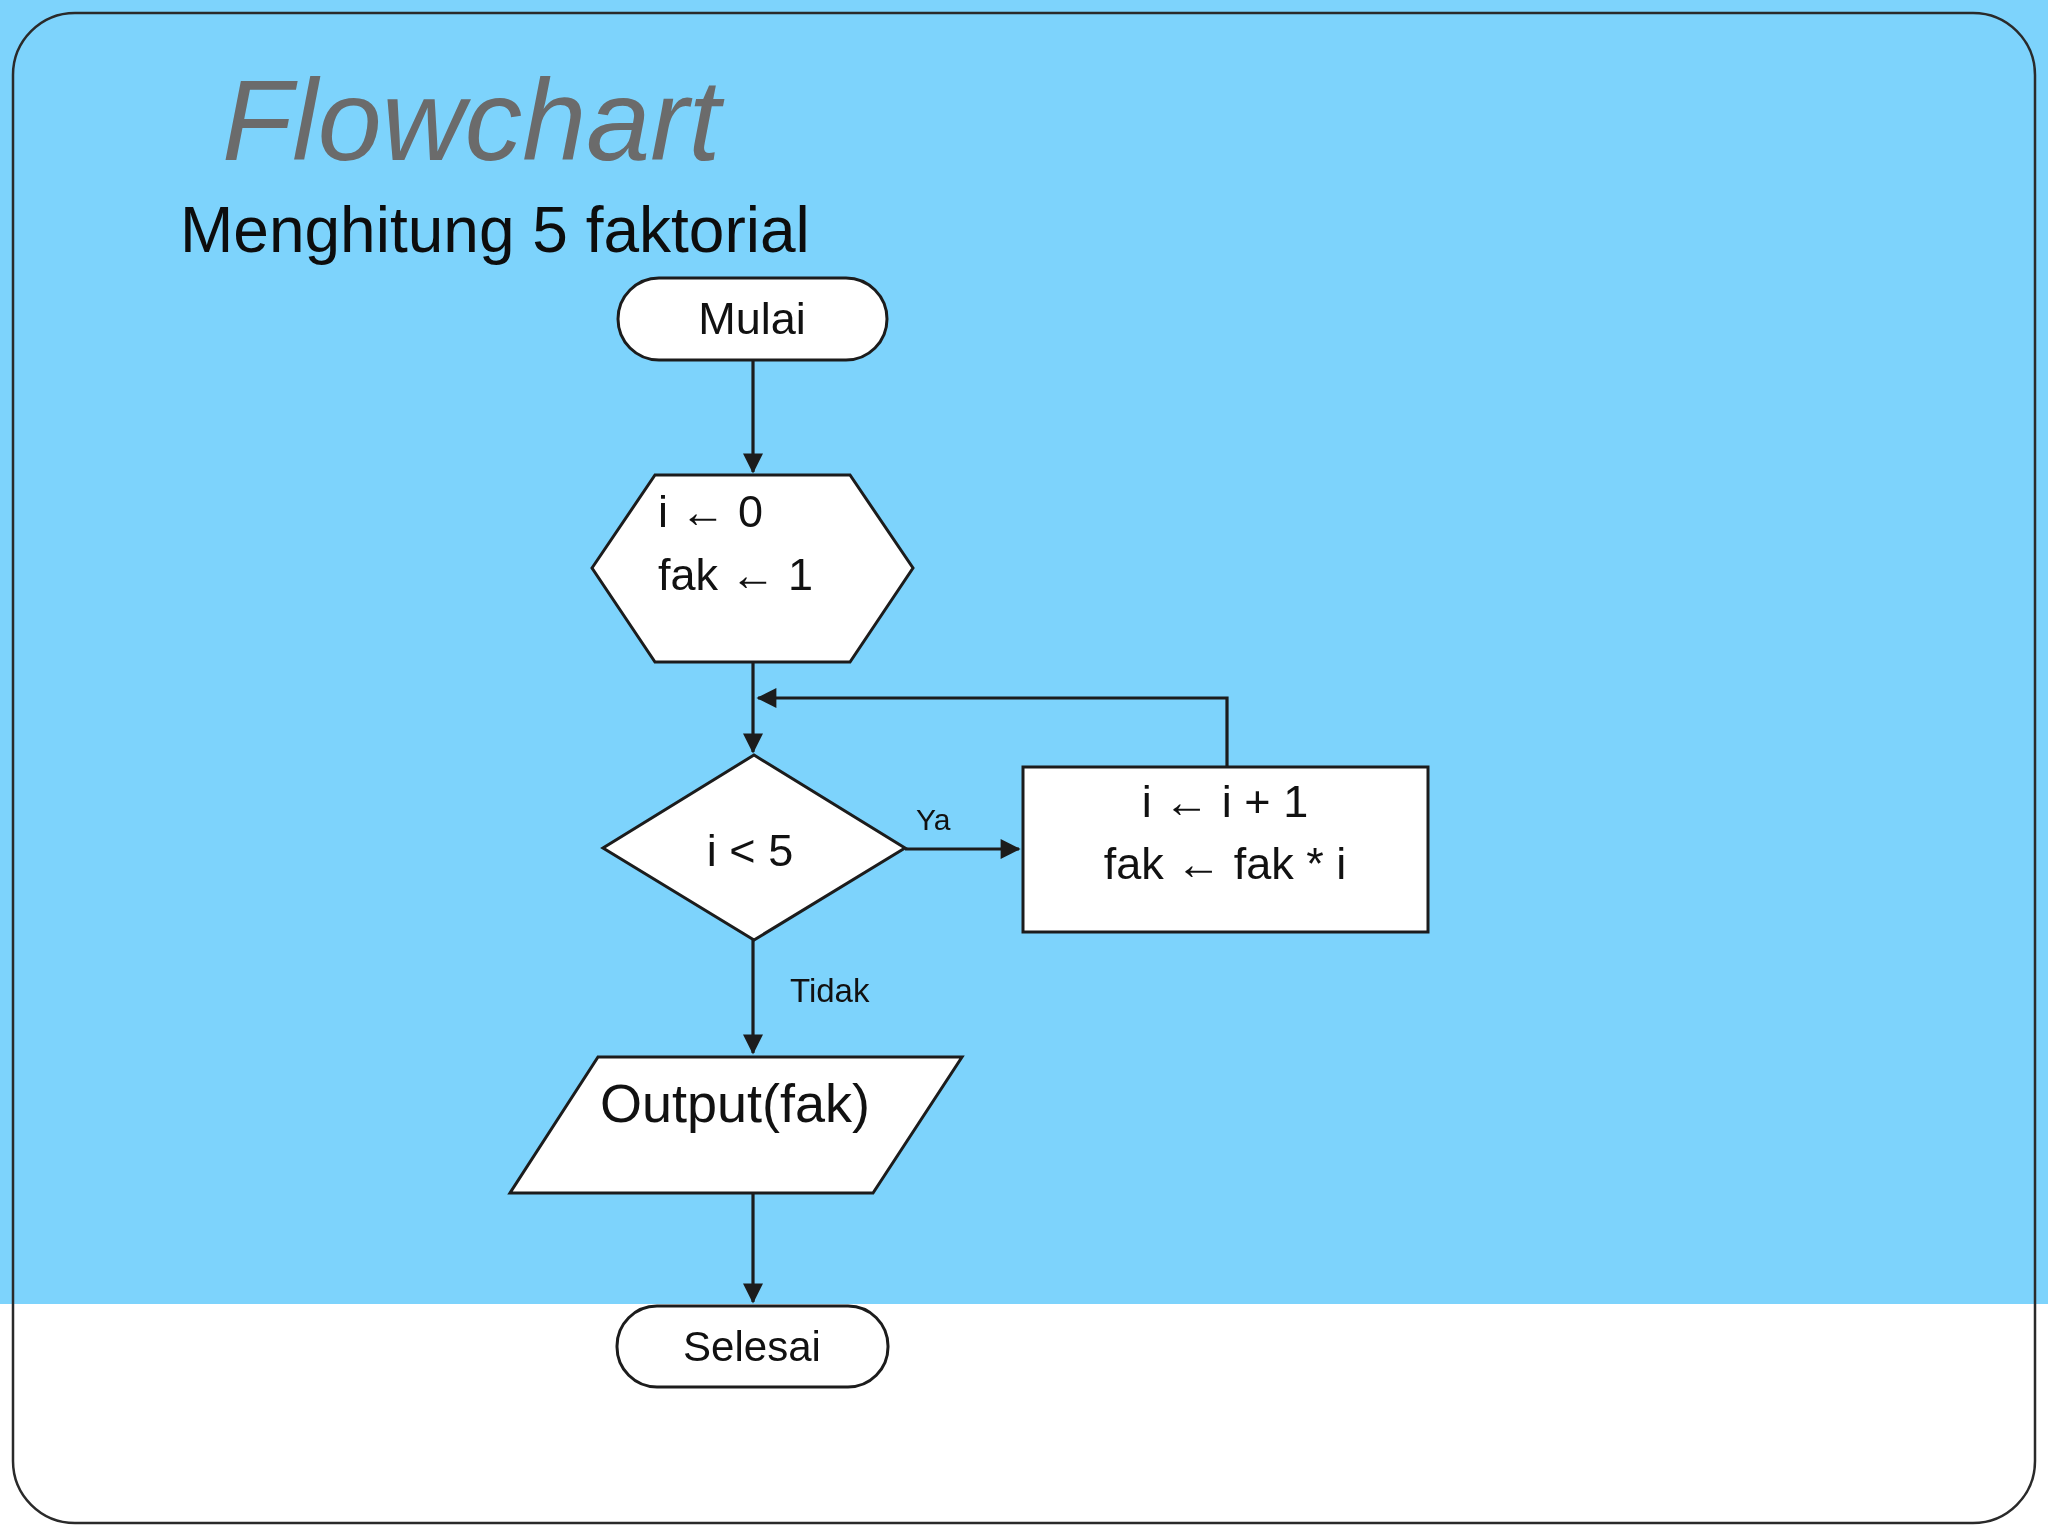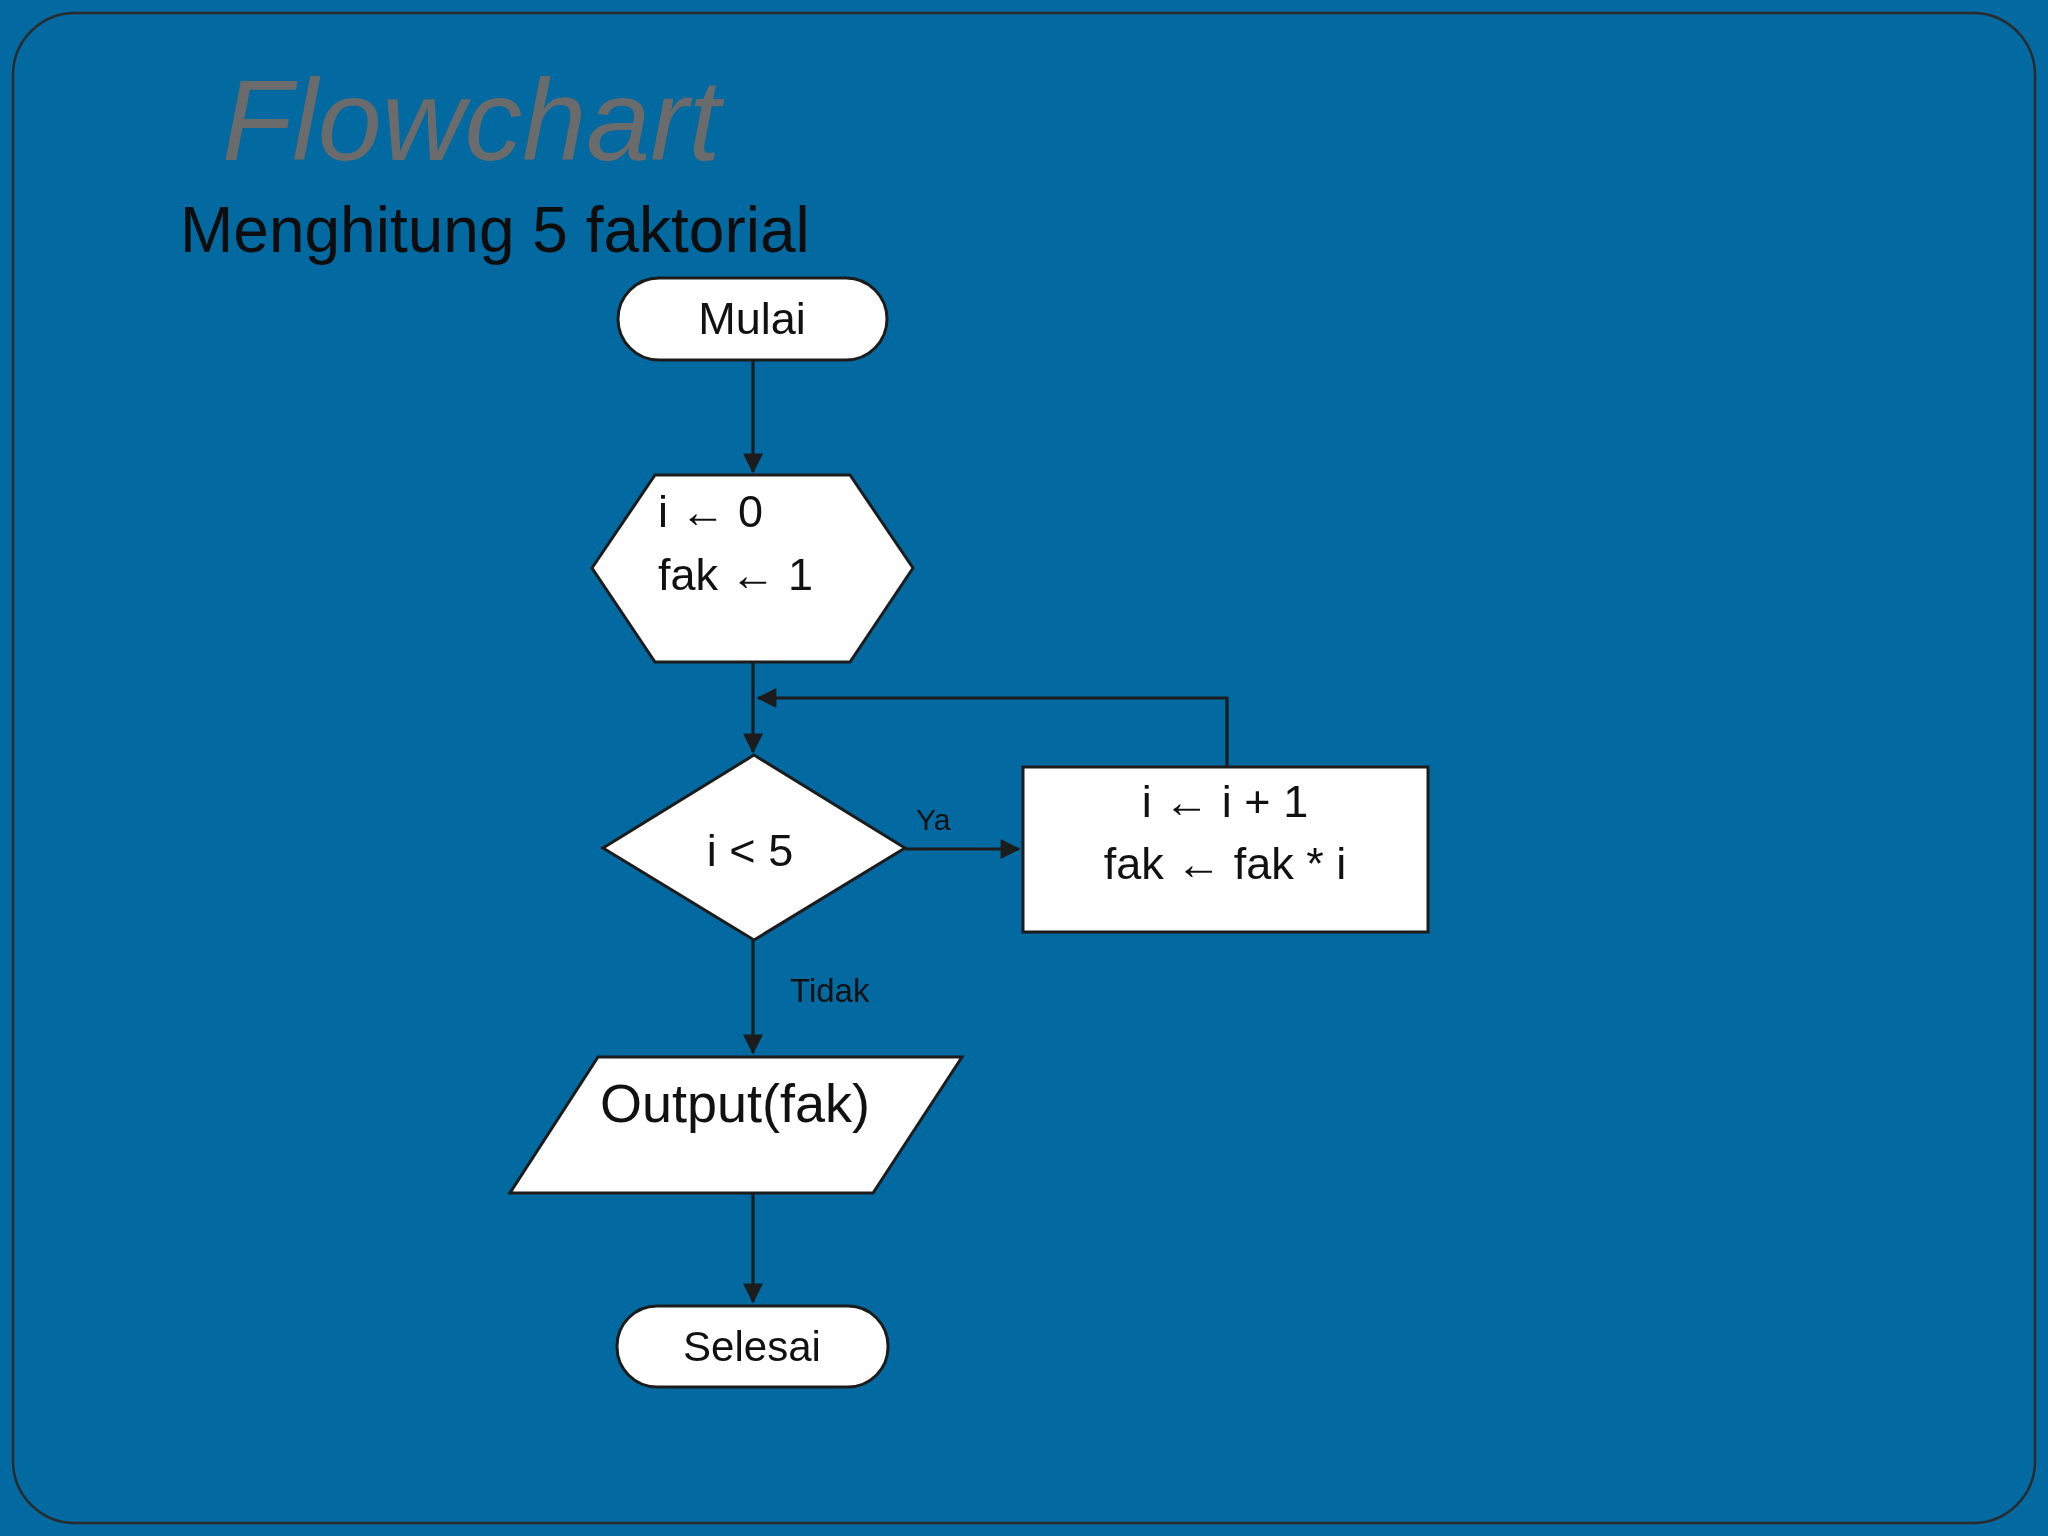--- a/index.html
+++ b/index.html
@@ -6,22 +6,22 @@
     margin: 0;
     padding: 0;
     background: #ffffff;
     width: 2048px;
     height: 1536px;
     overflow: hidden;
   }
   .slide {
     position: relative;
     width: 2048px;
-    height: 1536px;
-    background: #0369a1;
+    height: 1304px;
+    background: #7dd3fc;
     font-family: "Liberation Sans", "DejaVu Sans", sans-serif;
   }
   svg { display: block; }
 
   .frame {
     fill: none;
     stroke: #2a2a2a;
     stroke-width: 2.5;
   }
   .shape {

